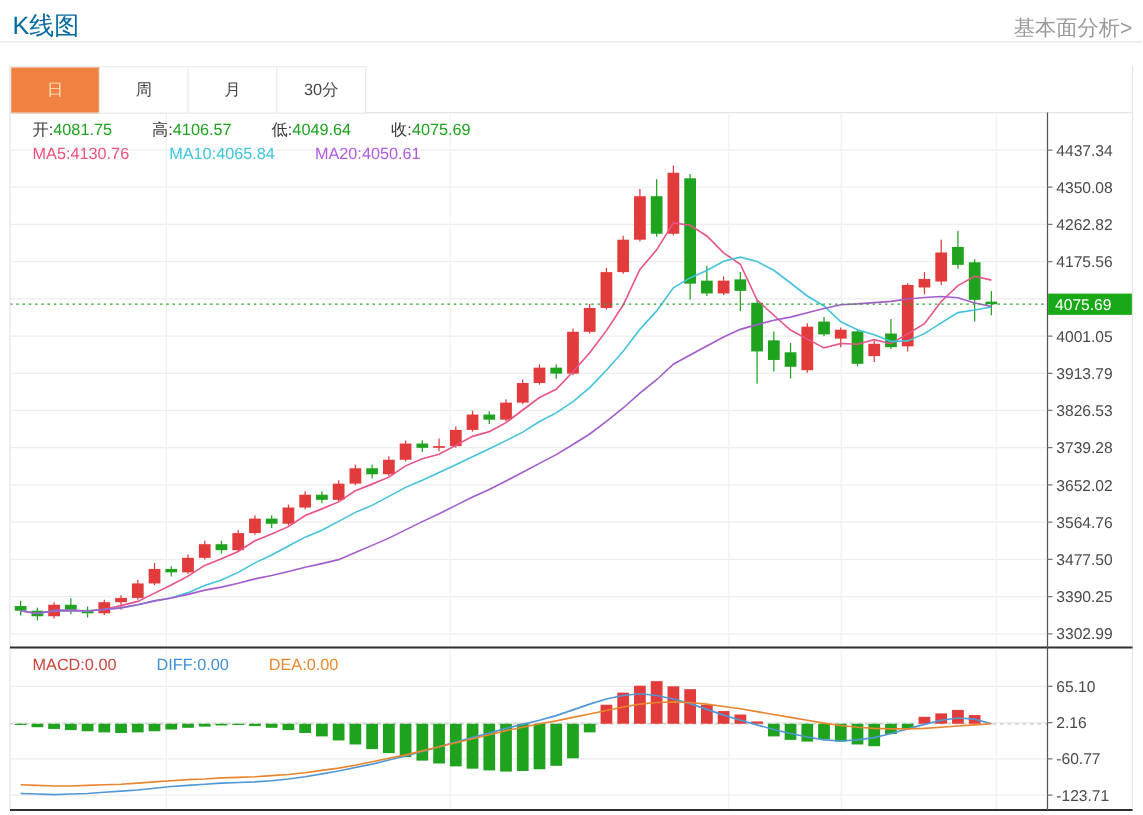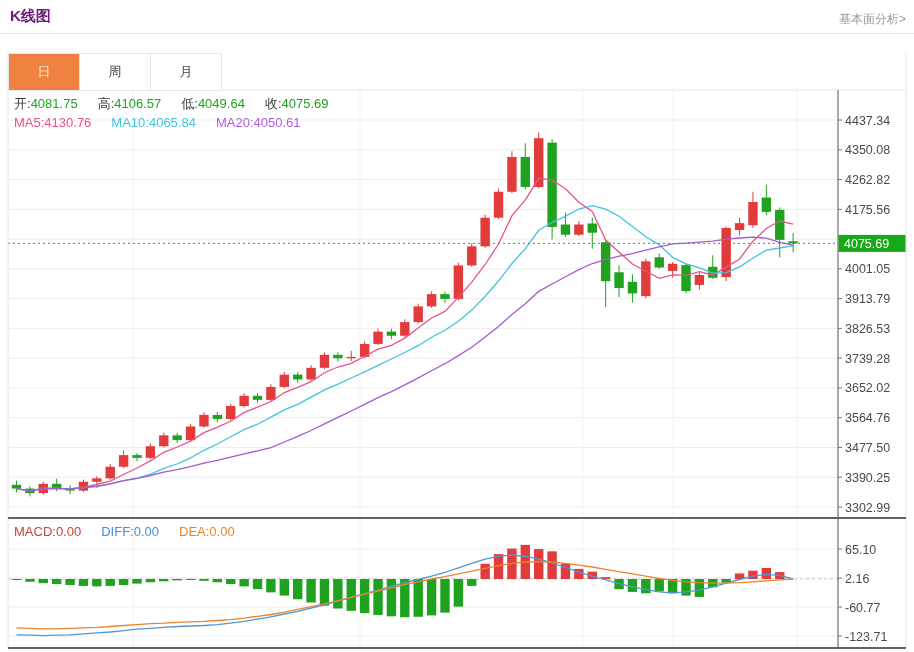--- a/index.html
+++ b/index.html
@@ -1,27 +1,27 @@
 <!DOCTYPE html>
 <html><head>
 <meta charset="utf-8">
 <style>
   html,body{margin:0;padding:0;background:#fff;width:914px;height:652px;overflow:hidden;
     font-family:"Liberation Sans","DejaVu Sans",sans-serif;}
   #stage{position:relative;width:914px;height:652px;background:#fff;}
-  .hdr-title{position:absolute;left:10px;top:7px;font-size:15px;font-weight:bold;color:#701a75;}
-  .hdr-link{position:absolute;right:8px;top:11px;font-size:12px;color:#999;cursor:pointer;}
+  .hdr-title{position:absolute;left:10px;top:7px;font-size:20px;font-weight:normal;color:#0369a1;}
+  .hdr-link{position:absolute;right:8px;top:11px;font-size:17px;color:#999;cursor:pointer;}
   .top-divider{position:absolute;left:0;top:33px;width:914px;height:0;border-top:1px solid #e8e8e8;}
   .tabs{position:absolute;left:8px;top:53px;display:flex;border-top:1px solid #e8e8e8;border-left:1px solid #e8e8e8;}
   .tab{width:70px;height:36px;line-height:36px;text-align:center;font-size:13px;color:#444;
     background:#fff;border-right:1px solid #e8e8e8;border-bottom:1px solid #e8e8e8;cursor:pointer;box-sizing:content-box;}
   .tab.active{color:#ffe3c4;}
   svg{position:absolute;left:0;top:0;}
   .legend-row{position:absolute;font-size:13px;white-space:nowrap;}
-  .legend-row span{margin-right:20px;}
+  .legend-row span{margin-right:20px;margin-left:12px;}
   .lg-label{color:#3a3a3a;}
 </style>
 </head>
 <body>
 <div id="stage">
 
 <svg id="chart" width="914" height="652">
       <line x1="8" y1="120" x2="838" y2="120" stroke="#ededed" stroke-width="1"></line>
       <line x1="8" y1="149.7704942000001" x2="838" y2="149.7704942000001" stroke="#ededed" stroke-width="1"></line>
       <line x1="8" y1="179.54098840000015" x2="838" y2="179.54098840000015" stroke="#ededed" stroke-width="1"></line>
@@ -279,19 +279,20 @@
     </svg>
 
 <div class="hdr-title">K线图</div>
 <div class="hdr-link">基本面分析&gt;</div>
 <div class="top-divider"></div>
 
 <div class="tabs" id="tabs">
       <div class="tab active" style="background: rgb(239, 130, 64);">日</div>
       <div class="tab">周</div>
       <div class="tab">月</div>
+      <div class="tab">30分</div>
     </div>
 
 <div class="legend-row" id="legend-ohlc" style="left:14px;top:95px;"><span><b class="lg-label" style="font-weight: normal;">开:</b><b style="font-weight: normal; color: rgb(31, 163, 31);">4081.75</b></span><span><b class="lg-label" style="font-weight: normal;">高:</b><b style="font-weight: normal; color: rgb(31, 163, 31);">4106.57</b></span><span><b class="lg-label" style="font-weight: normal;">低:</b><b style="font-weight: normal; color: rgb(31, 163, 31);">4049.64</b></span><span><b class="lg-label" style="font-weight: normal;">收:</b><b style="font-weight: normal; color: rgb(31, 163, 31);">4075.69</b></span></div>
 <div class="legend-row" id="legend-ma" style="left:14px;top:115px;"><span><b class="lg-label" style="font-weight: normal; color: rgb(240, 81, 126);">MA5:</b><b style="font-weight: normal; color: rgb(240, 81, 126);">4130.76</b></span><span><b class="lg-label" style="font-weight: normal; color: rgb(63, 198, 220);">MA10:</b><b style="font-weight: normal; color: rgb(63, 198, 220);">4065.84</b></span><span><b class="lg-label" style="font-weight: normal; color: rgb(176, 92, 224);">MA20:</b><b style="font-weight: normal; color: rgb(176, 92, 224);">4050.61</b></span></div>
 <div class="legend-row" id="legend-macd" style="left:14px;top:524px;"><span><b class="lg-label" style="font-weight: normal; color: rgb(201, 68, 58);">MACD:</b><b style="font-weight: normal; color: rgb(201, 68, 58);">0.00</b></span><span><b class="lg-label" style="font-weight: normal; color: rgb(64, 144, 213);">DIFF:</b><b style="font-weight: normal; color: rgb(64, 144, 213);">0.00</b></span><span><b class="lg-label" style="font-weight: normal; color: rgb(232, 135, 46);">DEA:</b><b style="font-weight: normal; color: rgb(232, 135, 46);">0.00</b></span></div>
 
 </div>
 
 </body></html>

